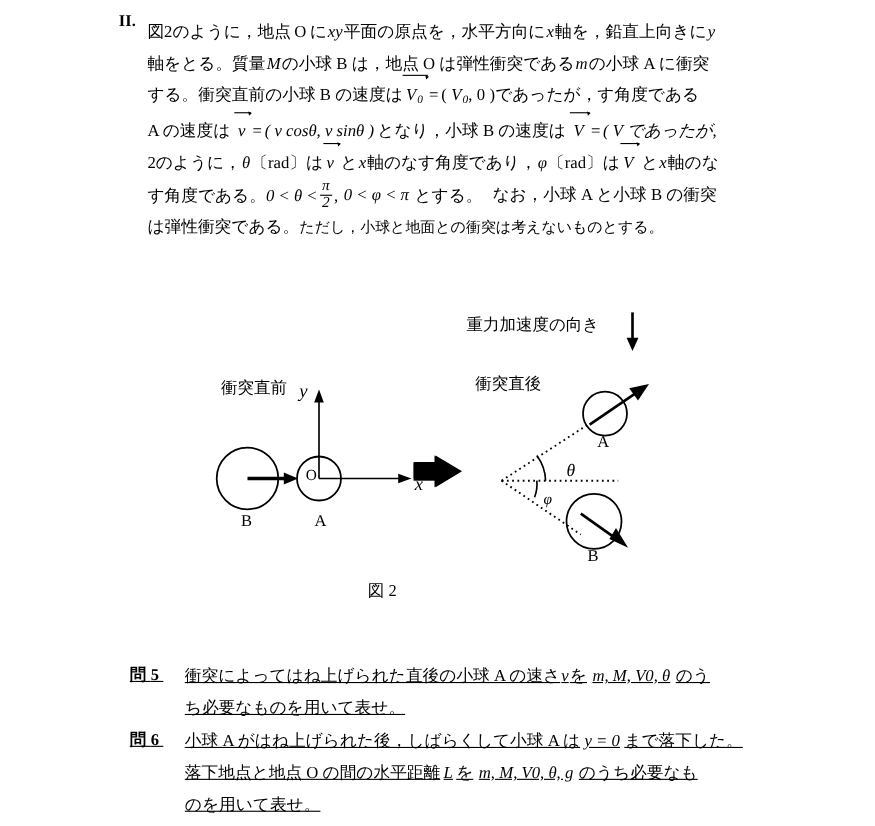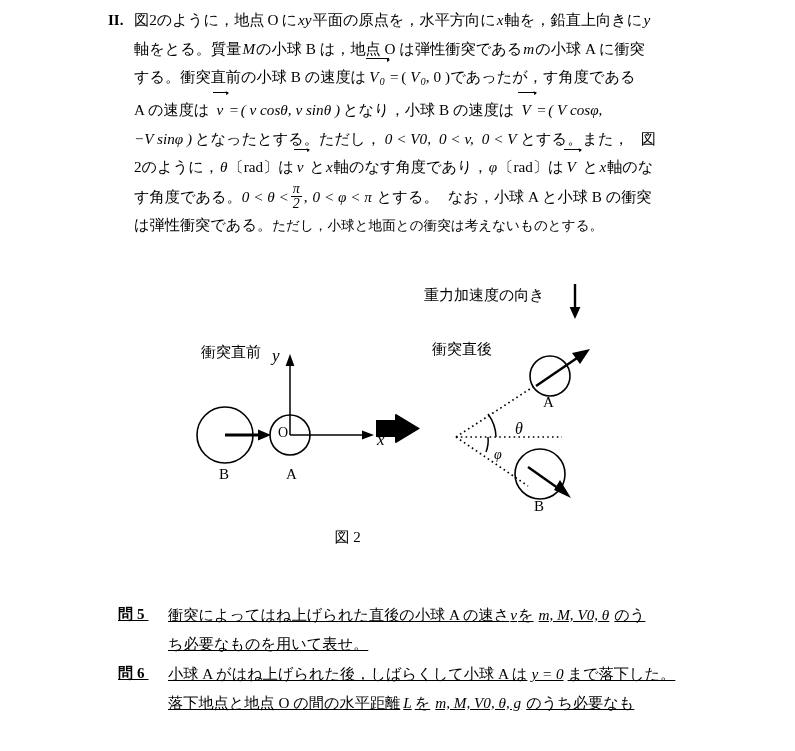--- a/index.html
+++ b/index.html
@@ -36,20 +36,21 @@
   .stmt-num {
     font-weight: bold;
     font-size: 15px;
     line-height: 28.5px;
     width: 26px;
     flex: none;
     font-family: "Liberation Serif", serif;
   }
   .stmt-body {
     flex: 1;
+    margin-top: 10px;
   }
   .tline {
     font-size: 15.2px;
     line-height: 28.5px;
     white-space: nowrap;
     letter-spacing: 0px;
   }
 
   
   i.m {
@@ -189,23 +190,22 @@
     <div class="stmt-row">
       <div class="stmt-num">II.</div>
       <div class="stmt-body">
 
         <div class="tline"><span>図2のように，地点</span><span class="up" style="padding:0 3px">O</span><span>に</span><i class="m">xy</i><span>平面の原点を，水平方向に</span><i class="m">x</i><span>軸を，鉛直上向きに</span><i class="m">y</i></div>
 
         <div class="tline"><span>軸をとる。質量</span><i class="m">M</i><span>の小球 B は，地点 O は弾性衝突である</span><i class="m">m</i><span>の小球 A に衝突</span></div>
 
         <div class="tline"><span>する。衝突直前の小球 B の速度は</span><span class="vec"><i class="m">V</i><sub class="s">0</sub></span><span class="op">=</span><span>(</span><i class="m" style="padding-left:4px">V</i><sub class="s">0</sub><span>,</span><span style="padding:0 4px">0</span><span>)</span><span>であったが，す角度である</span></div>
 
-        <div class="tline"><span>A の速度は</span><span class="vec" style="margin-left:4px"><i class="m">v</i></span><span class="op">=</span><span style="font-style:italic">( v cosθ, v sinθ )</span><span style="padding-left:3px">となり，小球 B の速度は</span><span class="vec" style="margin-left:4px"><i class="m">V</i></span><span class="op">=</span><span style="font-style:italic">( V cosφ,</span></div>
-
-        <div class="tline"><span style="font-style:italic">−V sinφ )</span><span style="padding-left:3px">となったとする。ただし，</span><span style="font-style:italic;padding:0 4px">0 &lt; V0,</span><span style="font-style:italic;padding:0 4px">0 &lt; v,</span><span style="font-style:italic;padding:0 4px">0 &lt; V</span><span>とする。また，</span><span style="padding-left:12px">図</span></div>
+        <div class="tline"><span>A の速度は</span><span class="vec" style="margin-left:4px"><i class="m">v</i></span><span class="op">=</span><span style="font-style:italic">( v cosθ, v sinθ )</span><span style="padding-left:3px">となり，小球 B の速度は</span><span class="vec" style="margin-left:4px"><i class="m">V</i></span><span class="op">=</span><span style="font-style:italic">( V であったが,</span></div>
+
 
         <div class="tline"><span>2のように，</span><i class="m">θ</i><span>〔rad〕</span><span>は</span><span class="vec"><i class="m">v</i></span><span style="padding-left:2px">と</span><i class="m">x</i><span>軸のなす角度であり，</span><i class="m">φ</i><span>〔rad〕</span><span>は</span><span class="vec"><i class="m">V</i></span><span style="padding-left:3px">と</span><i class="m">x</i><span>軸のな</span></div>
 
         <div class="tline"><span>す角度である。</span><span style="font-style:italic">0 &lt; θ &lt;</span><span class="frac"><span class="nm">π</span><span class="dn">2</span></span><span>,</span><span style="font-style:italic;padding:0 5px">0 &lt; φ &lt; π</span><span>とする。</span><span style="padding-left:9px">なお，小球 A と小球 B の衝突</span></div>
 
         <div class="tline"><span>は弾性衝突である。</span><span class="small-jp">ただし，小球と地面との衝突は考えないものとする。</span></div>
 
       </div>
     </div>
   </div>
@@ -291,17 +291,18 @@
       </div>
     </div>
   </div>
 
   <div class="qblock" style="left:118px;top:659px">
     <div class="q-row">
       <div class="q-num"><span>問</span><span>6</span></div>
       <div class="q-body">
         <div class="q-line"><span>小球 A がはね上げられた後，しばらくして小球 A は</span><span style="font-style:italic;padding:0 4px">y = 0</span><span>まで落下した。</span></div>
         <div class="q-line"><span>落下地点と地点 O の間の水平距離</span><i class="m" style="padding:0 3px">L</i><span>を</span><span style="font-style:italic;padding:0 5px">m,  M,  V0,  θ,  g</span><span>のうち必要なも</span></div>
+        <div class="q-line">のを用いて表せ。</div>
       </div>
     </div>
   </div>
 
 </div>
 
 </body></html>

